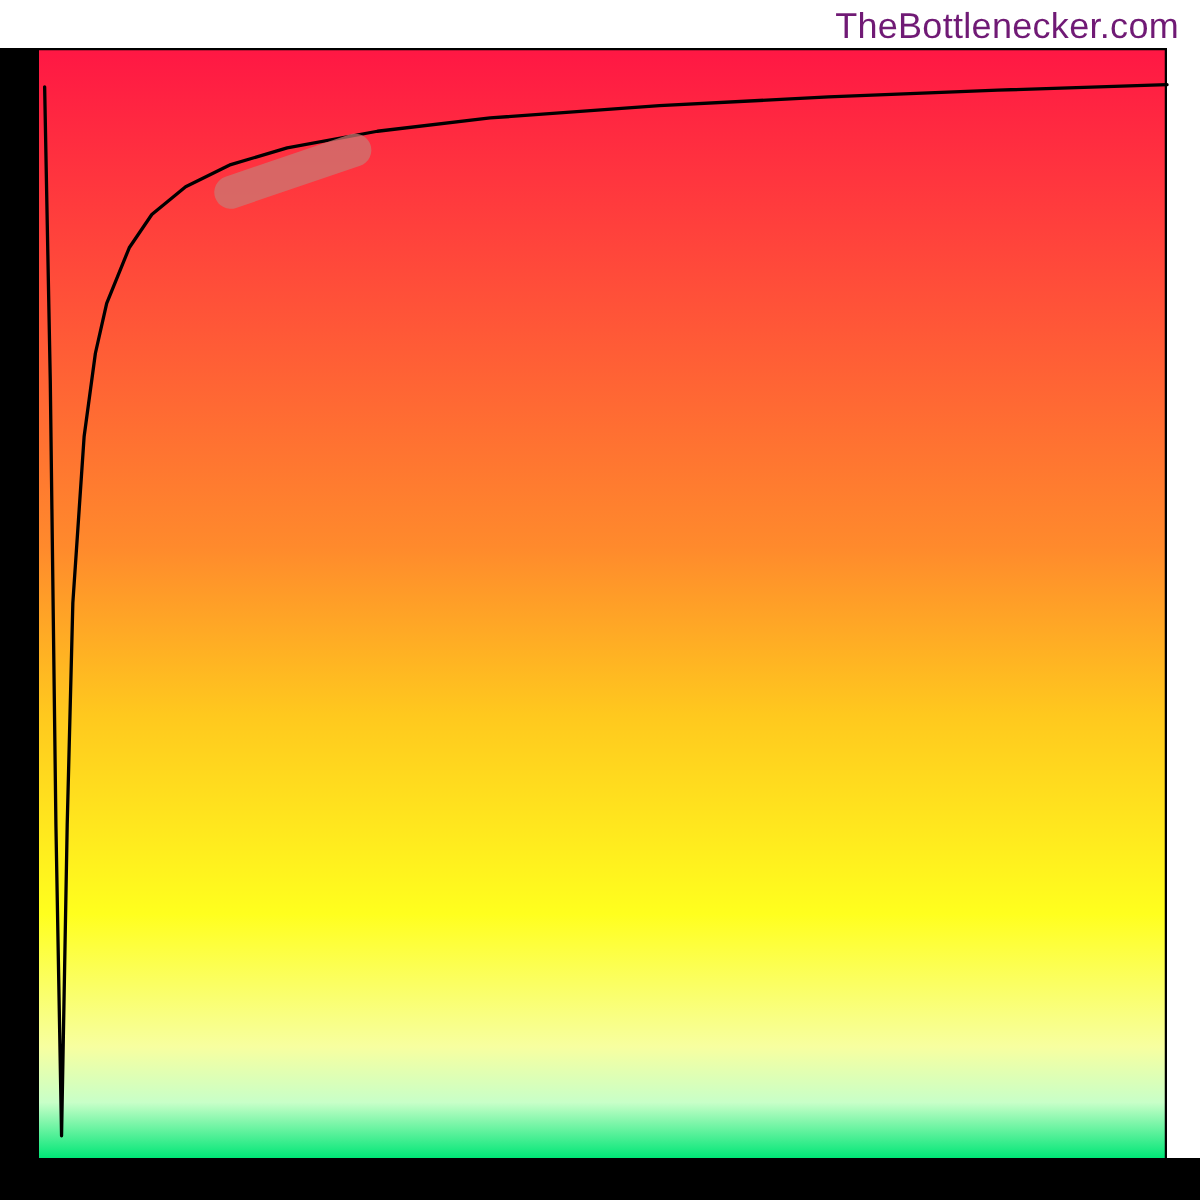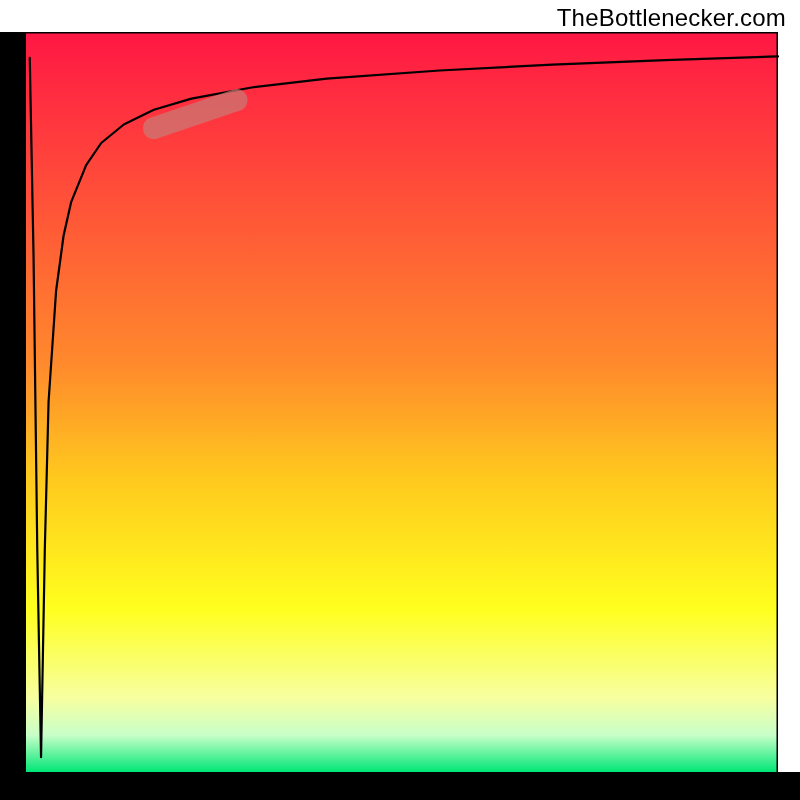--- a/index.html
+++ b/index.html
@@ -13,21 +13,21 @@
   }
   .stage {
     position: relative;
     width: 800px;
     height: 800px;
   }
   .watermark {
     position: absolute;
     top: 4px;
     right: 14px;
-    color: #000000;
+    color: #701a75;
     font-size: 24px;
     font-weight: 400;
     letter-spacing: 0.2px;
     z-index: 10;
     user-select: none;
   }
   svg {
     position: absolute;
     left: 0;
     top: 0;

